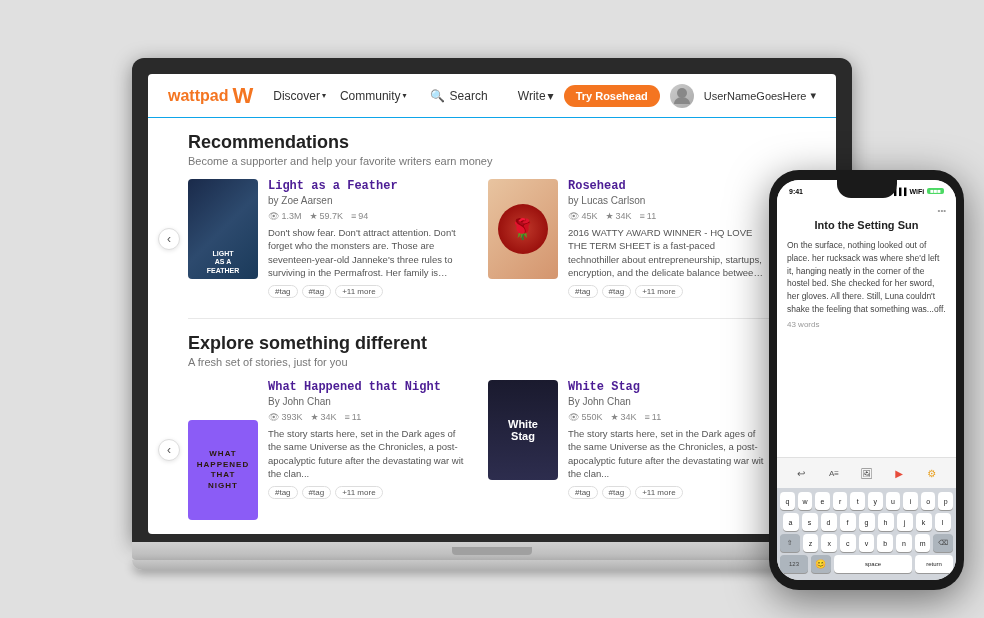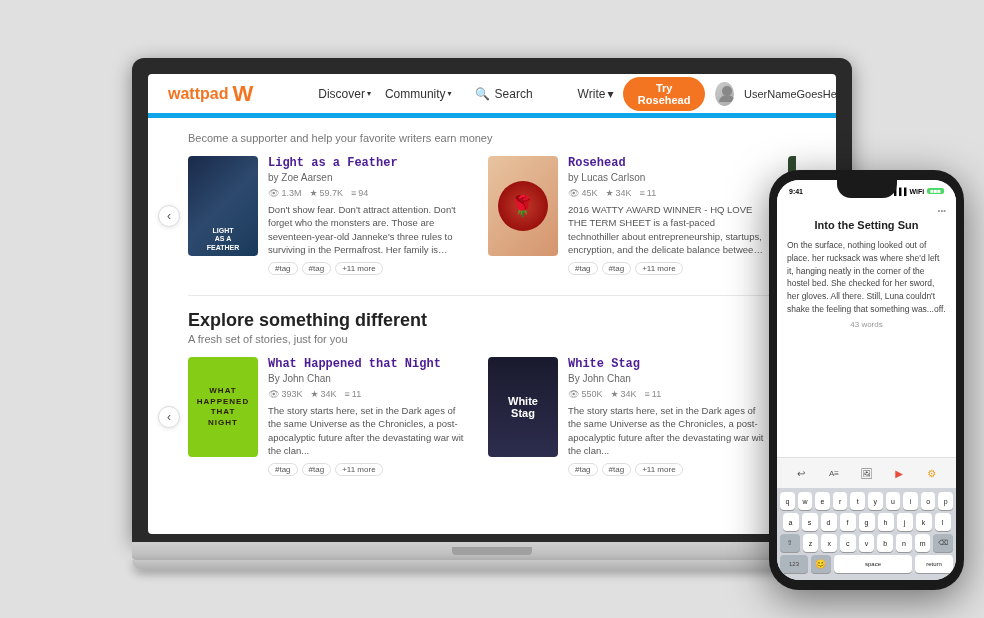--- a/index.html
+++ b/index.html
@@ -52,23 +52,22 @@
       height: 10px;
       border-radius: 0 0 20px 20px;
       box-shadow: 0 4px 10px rgba(0,0,0,0.3);
     }
 
     
     .navbar {
       display: flex;
       align-items: center;
       padding: 8px 20px;
-      border-bottom: 5px solid #0ea5e9;
+      border-bottom: 1px solid #0ea5e9;
       height: 44px;
-      gap: 45px;
     }
     .logo-area {
       display: flex;
       align-items: center;
       gap: 4px;
       margin-right: 20px;
     }
     .logo-text {
       color: #f47521;
       font-weight: 700;
@@ -280,25 +279,26 @@
       height: 50px;
       border-radius: 50%;
       background: radial-gradient(circle, #c0392b 0%, #8b0000 100%);
       display: flex;
       align-items: center;
       justify-content: center;
       color: white;
       font-size: 20px;
     }
     .cover-what-happened {
-      background: #84cc16;
+      background: #8b5cf6;
       display: flex;
       align-items: center;
       justify-content: center;
       padding: 16px;
+      margin-top: 40px;
     }
     .cover-what-text {
       font-size: 8px;
       font-weight: 900;
       text-transform: uppercase;
       text-align: center;
       color: #2a1a0a;
       line-height: 1.3;
       letter-spacing: 1px;
     }
@@ -373,21 +373,21 @@
       text-align: center;
       margin-bottom: 8px;
       color: #222;
     }
     .phone-book-text {
       font-size: 8.5px;
       color: #444;
       line-height: 1.5;
     }
     .phone-word-count {
-      text-align: center;
+      text-align: left;
       font-size: 8px;
       color: #999;
       margin-top: 4px;
     }
     .phone-toolbar {
       background: #f5f5f5;
       padding: 6px 8px;
       display: flex;
       justify-content: space-around;
       align-items: center;
@@ -509,20 +509,21 @@
             <div class="user-info">
               <span>UserNameGoesHere</span>
               <span>▾</span>
             </div>
           </div>
         </div>
 
         <div class="content-area">
 
           <div>
+            <div class="section-title">Recommendations</div>
             <div class="section-subtitle">Become a supporter and help your favorite writers earn money</div>
             <div class="carousel-wrapper">
               <div class="carousel-arrow">‹</div>
               <div class="books-row">
 
                 <div class="book-card">
                   <div class="book-cover cover-light-feather">
                     <div class="cover-light-feather-text">LIGHT<br>AS A<br>FEATHER</div>
                   </div>
                   <div class="book-info">

